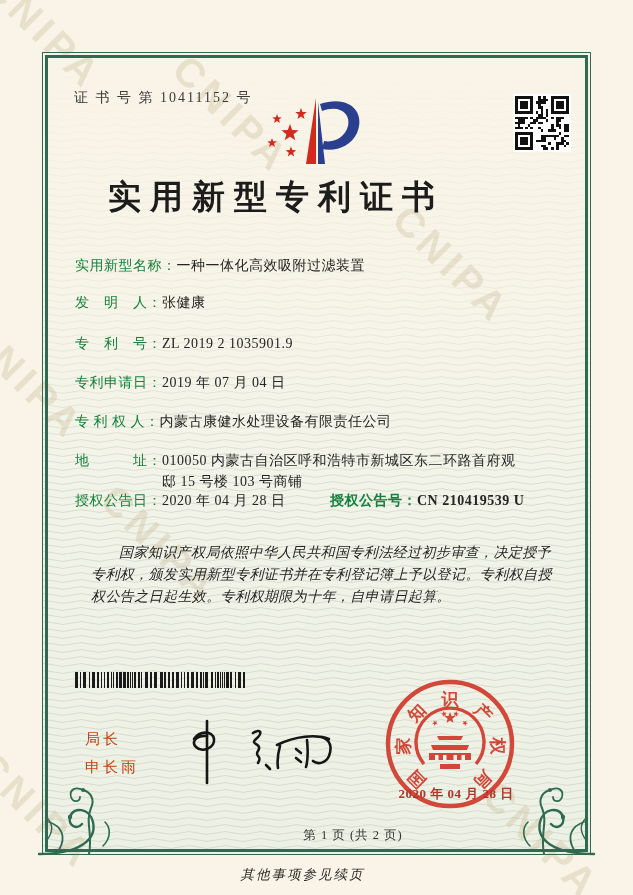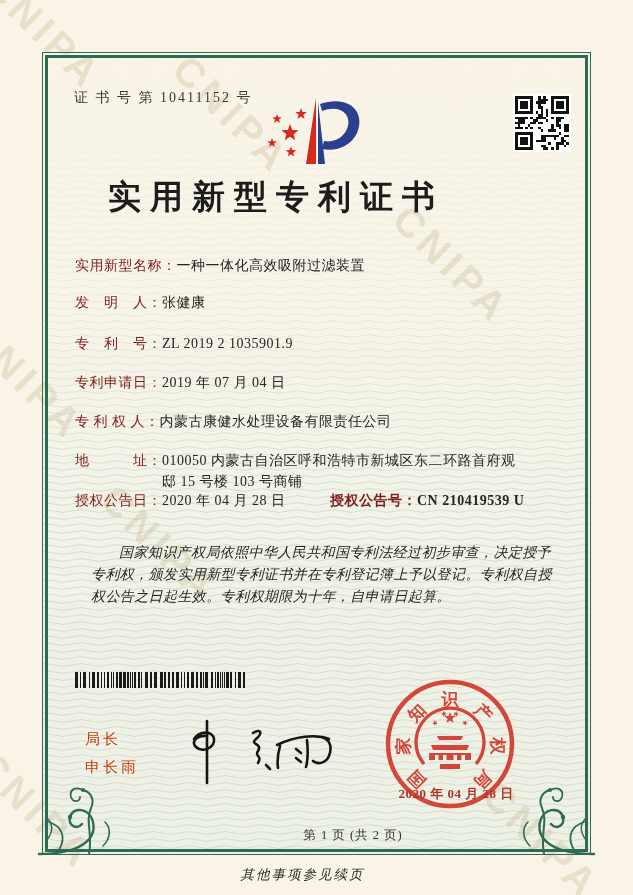--- a/index.html
+++ b/index.html
@@ -25,21 +25,21 @@
   .content{position:absolute;left:0;top:0;width:633px;height:895px;z-index:3;color:#222;}
 
   .cert-no{position:absolute;left:74px;top:89px;font-size:14px;letter-spacing:2px;color:#3a3a3a;}
   .title{position:absolute;left:42px;top:175px;width:468px;text-align:center;
     font-size:33px;font-weight:bold;letter-spacing:9px;color:#1c1c1c;}
 
   .logo{position:absolute;left:260px;top:93px;}
   .qr{position:absolute;left:513px;top:94px;width:54px;height:54px;background:#fff;padding:2px;}
 
   .row{position:absolute;left:75px;font-size:14px;line-height:21px;color:#252525;letter-spacing:.5px;}
-  .row .lab{color:#7f1d1d;}
+  .row .lab{color:#15803d;}
   .row .val{color:#252525;}
   .val-wrap{display:inline-block;width:354px;vertical-align:top;}
   .grant-no{position:absolute;left:255px;top:0;white-space:nowrap;font-weight:bold;}
 
   .paras{position:absolute;left:75px;top:526px;width:497px;font-size:14px;line-height:22px;
     font-style:italic;color:#242424;}
   .paras p{margin:16px;text-indent:2em;letter-spacing:.4px;}
 
   .barcode{position:absolute;left:75px;top:672px;}
 

